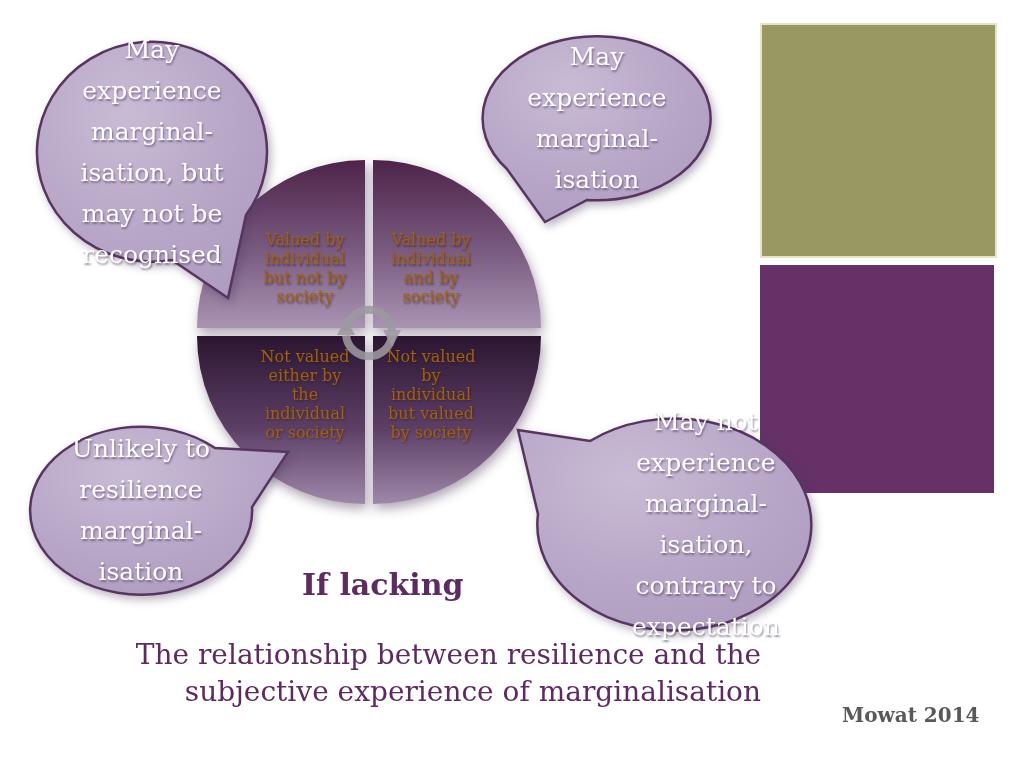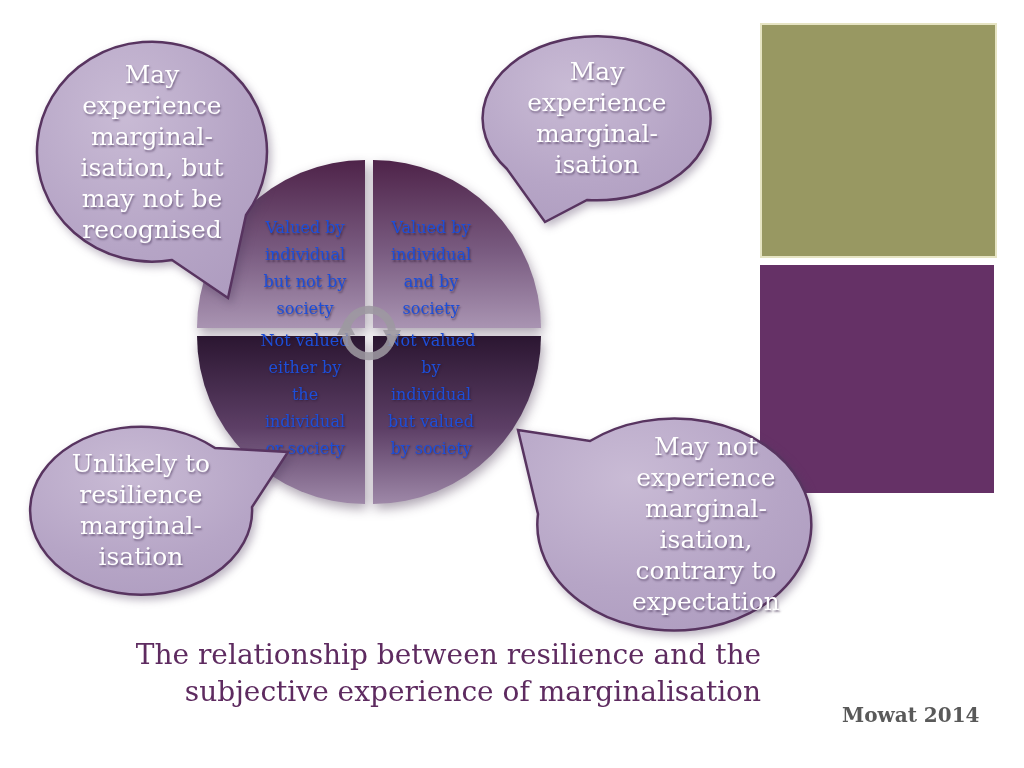--- a/index.html
+++ b/index.html
@@ -26,33 +26,33 @@
   }
   .quad{width:168px;height:168px;}
   .quad-tl{border-top-left-radius:168px;}
   .quad-tr{border-top-right-radius:168px;}
   .quad-bl{border-bottom-left-radius:168px;}
   .quad-br{border-bottom-right-radius:168px;}
   .quad-top{background:linear-gradient(180deg,var(--quad_top_dark,#4e2349) 0%,#7a5c81 55%,var(--quad_top_light,#a994b2) 100%);}
   .quad-bottom{background:linear-gradient(180deg,var(--quad_bottom_dark,#2b1631) 0%,#5d3f66 55%,var(--quad_bottom_light,#9e88a8) 100%);}
   .quad-text{
     position:absolute;transform:translate(-50%,-50%);
-    color:#1d4ed8;font-size:16px;line-height:27px;text-align:center;
+    color:#a16207;font-size:16px;line-height:19px;text-align:center;
     white-space:pre-line;text-shadow:1px 1.5px 2px rgba(40,20,45,0.55);
   }
   
   .cycle-icon{position:absolute;left:334px;top:299px;}
   .cycle-icon .arc{fill:none;stroke:var(--icon_gray,#9d99a1);stroke-width:8;opacity:0.88;}
   .cycle-icon .head{fill:var(--icon_gray,#9d99a1);opacity:0.88;}
   
   .bubble{position:absolute;filter:drop-shadow(3px 4px 4px rgba(80,60,95,0.38));}
   .bubble-shape{stroke:var(--bubble_stroke,#583460);stroke-width:2.5;fill:url(#bubbleGrad);}
   .bubble-text{
     position:absolute;transform:translate(-50%,-50%);
-    color:#ffffff;font-size:25px;line-height:31px;text-align:center;
+    color:#ffffff;font-size:25px;line-height:41px;text-align:center;
     white-space:pre-line;text-shadow:1px 1.5px 2px rgba(60,40,75,0.5);
   }
   
   .if-lacking{
     position:absolute;left:302px;top:567px;
     font-size:30px;font-weight:bold;color:var(--accent_text,#5e2b60);
   }
   .title{
     position:absolute;left:61px;top:636px;width:700px;
     font-size:28px;line-height:37px;color:var(--accent_text,#5e2b60);
@@ -152,17 +152,18 @@
       <path class="bubble-shape" d="M 30 102 A 137 106 0 1 0 82 29 L 10 18 Z"></path>
     </svg>
   </div>
   <div class="bubble-text" style="left:706px;top:524px;">May not
 experience
 marginal-
 isation,
 contrary to
 expectation</div>
 
+  <div class="if-lacking">If lacking</div>
   <div class="title">The relationship between resilience and the
 subjective experience of marginalisation</div>
   <div class="citation">Mowat 2014</div>
 
 </div>
 
 </body></html>

